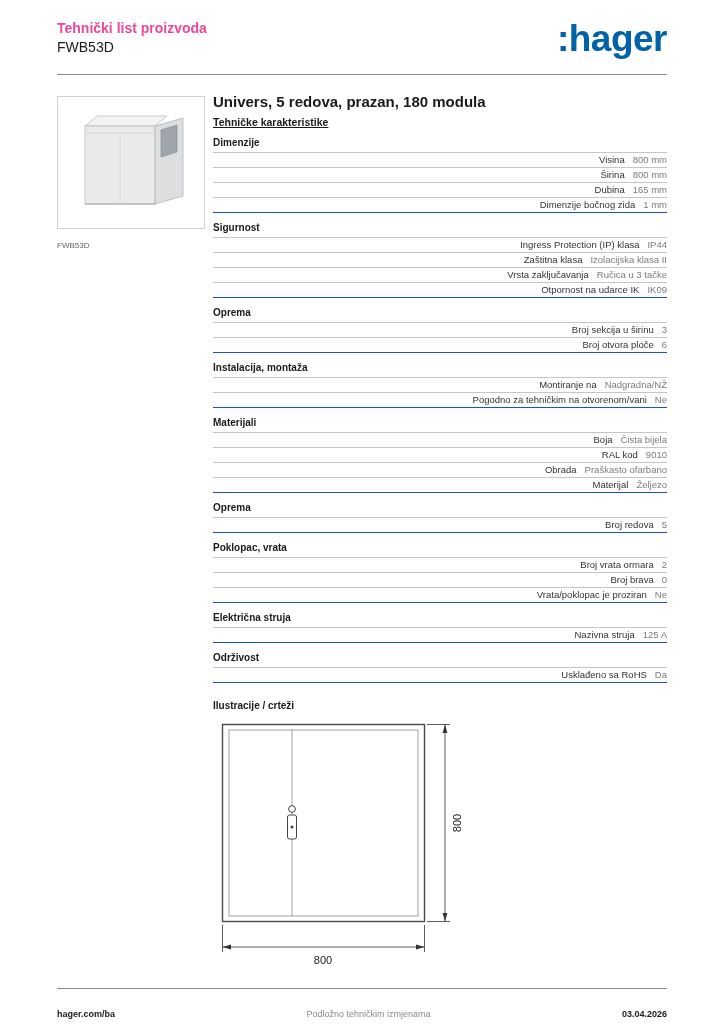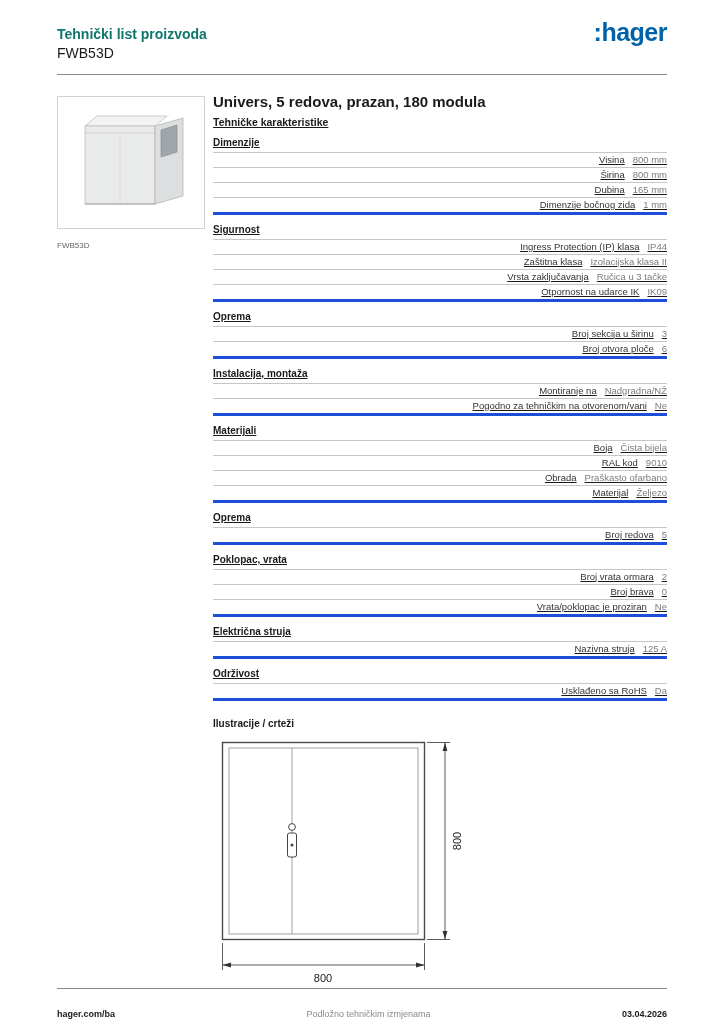--- a/index.html
+++ b/index.html
@@ -7,36 +7,36 @@
   body { font-family:"Liberation Sans", sans-serif; color:#1a1a1a; }
   .page {
     position:relative; width:724px; height:1024px; margin:0 auto;
     background:#ffffff; overflow:hidden;
   }
   
   .header {
     position:absolute; left:57px; right:57px; top:20px;
     display:flex; justify-content:space-between; align-items:flex-start;
   }
-  .header .title { font-size:14px; font-weight:bold; color:#0f766e;margin-top:6px; }
+  .header .title { font-size:14px; font-weight:bold; color:#ec4899; }
   .header .subtitle { font-size:14px; color:#1a1a1a; margin-top:3px; }
-  .logo { font-size:25px; font-weight:bold; letter-spacing:-0.5px; line-height:1; }
+  .logo { font-size:37px; font-weight:bold; letter-spacing:-0.5px; line-height:1; }
   .header-rule { position:absolute; left:57px; right:57px; top:74px; border-top:1px solid #8a8a8a; }
   
   .left-col { position:absolute; left:57px; top:96px; width:148px; }
   .image-box {
     width:148px; height:133px; border:1px solid #d2d2d2; background:#fff;
     display:flex; align-items:center; justify-content:center;
   }
   .image-caption { margin-top:12px; font-size:8px; color:#666; }
   
   .right-col { position:absolute; left:213px; top:96px; width:454px; }
   .product-description { font-size:15px; font-weight:bold; line-height:11px; margin-bottom:10px; }
   .tech-title { font-size:10.5px; font-weight:bold; line-height:11px; margin-bottom:3px;text-decoration:underline; }
-  .section { margin-top:10px; border-bottom:3px solid #1d4ed8;text-decoration:underline; }
+  .section { margin-top:10px; border-bottom:1px solid #1d4ed8; }
   .section-title { font-size:10px; font-weight:bold; line-height:10px; padding-bottom:4px; }
   .spec-row {
     display:flex; justify-content:flex-end; align-items:baseline;
     border-top:1px solid #c6c6c6;
     padding:1.5px 0 2px; font-size:9.5px; line-height:10.5px;
   }
   .spec-label { color:#333; padding-right:8px; }
   .spec-value { color:#7c7c7c; text-align:right; white-space:nowrap; }
   
   .illustrations { margin-top:18px; }

